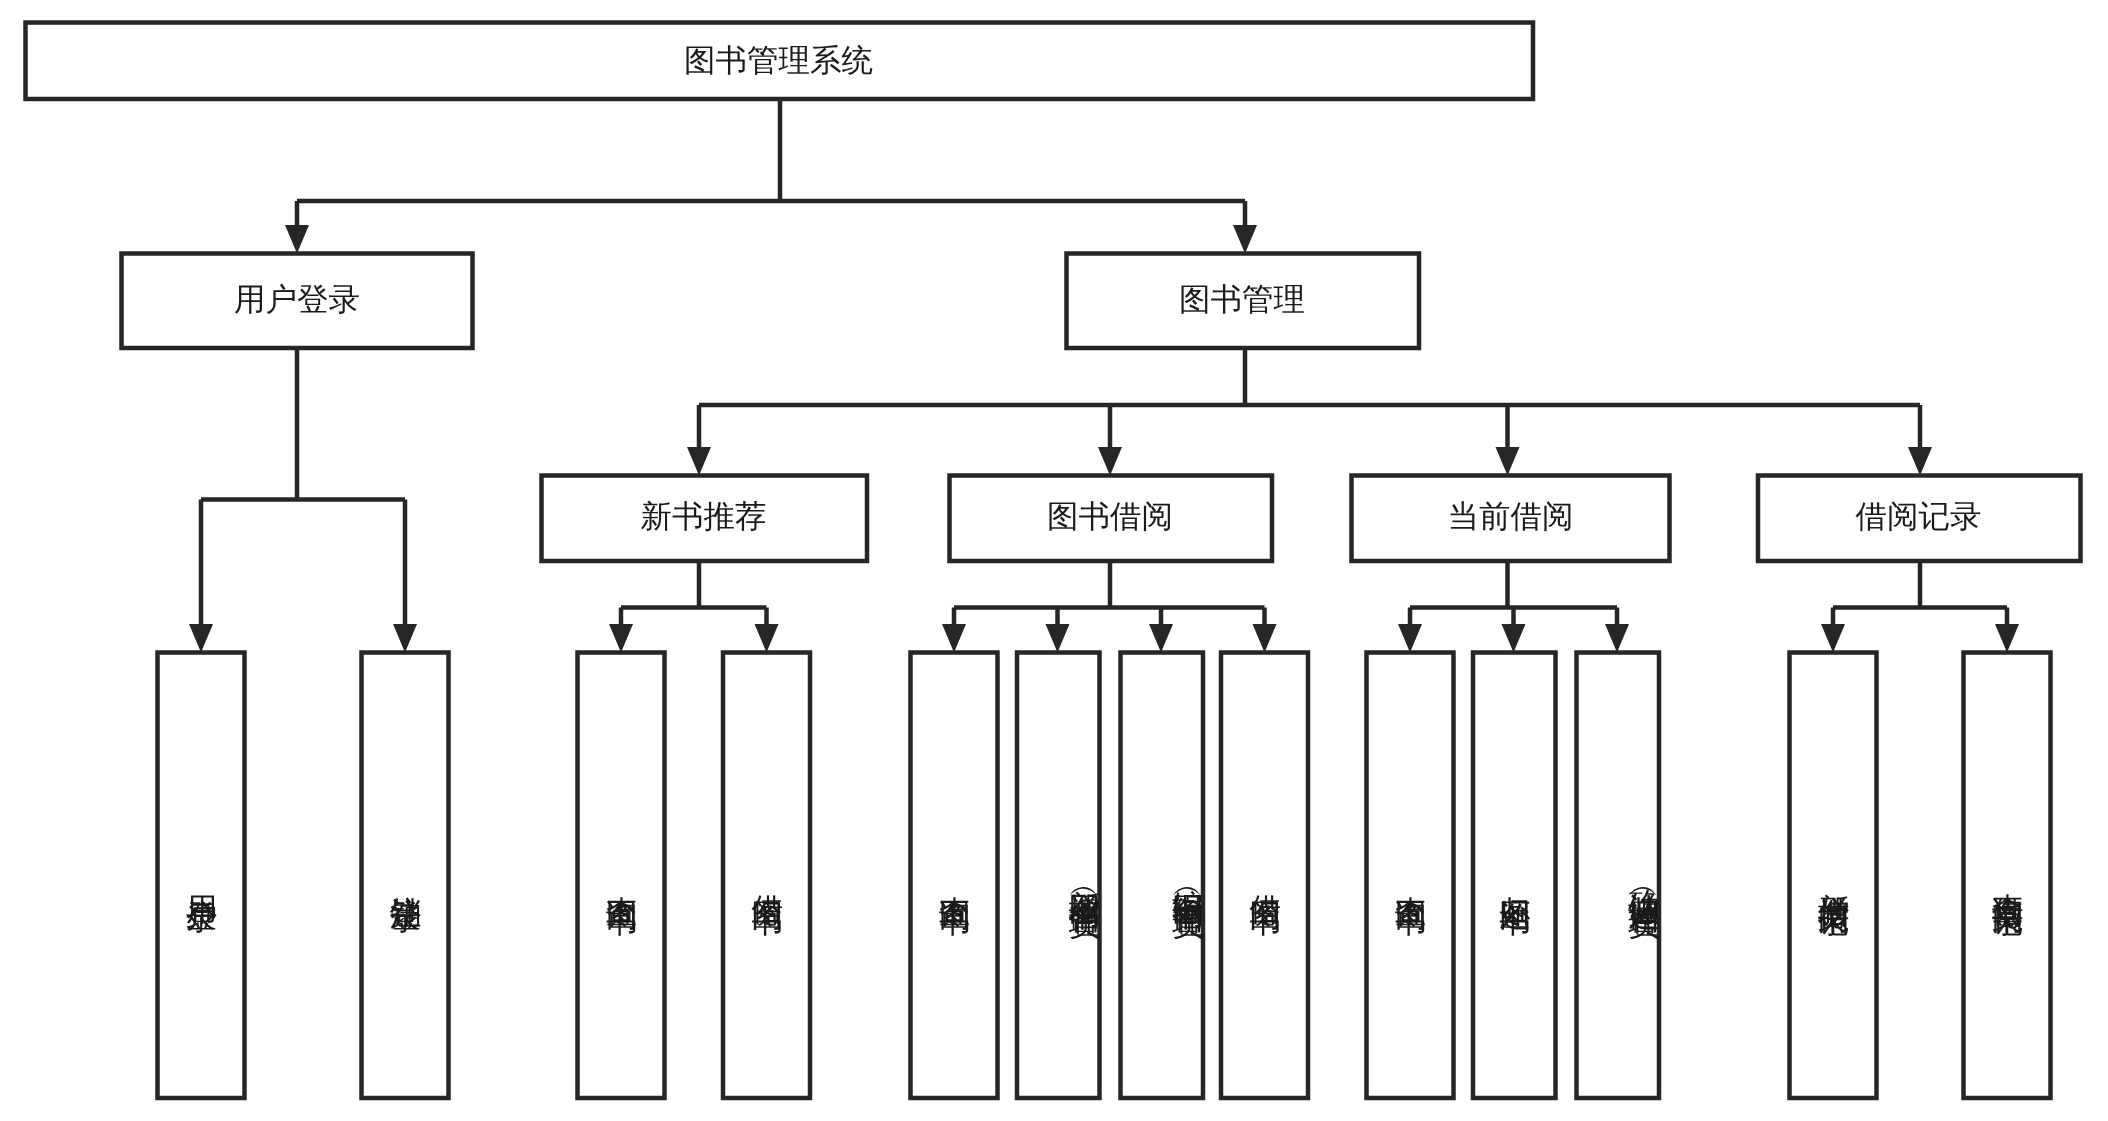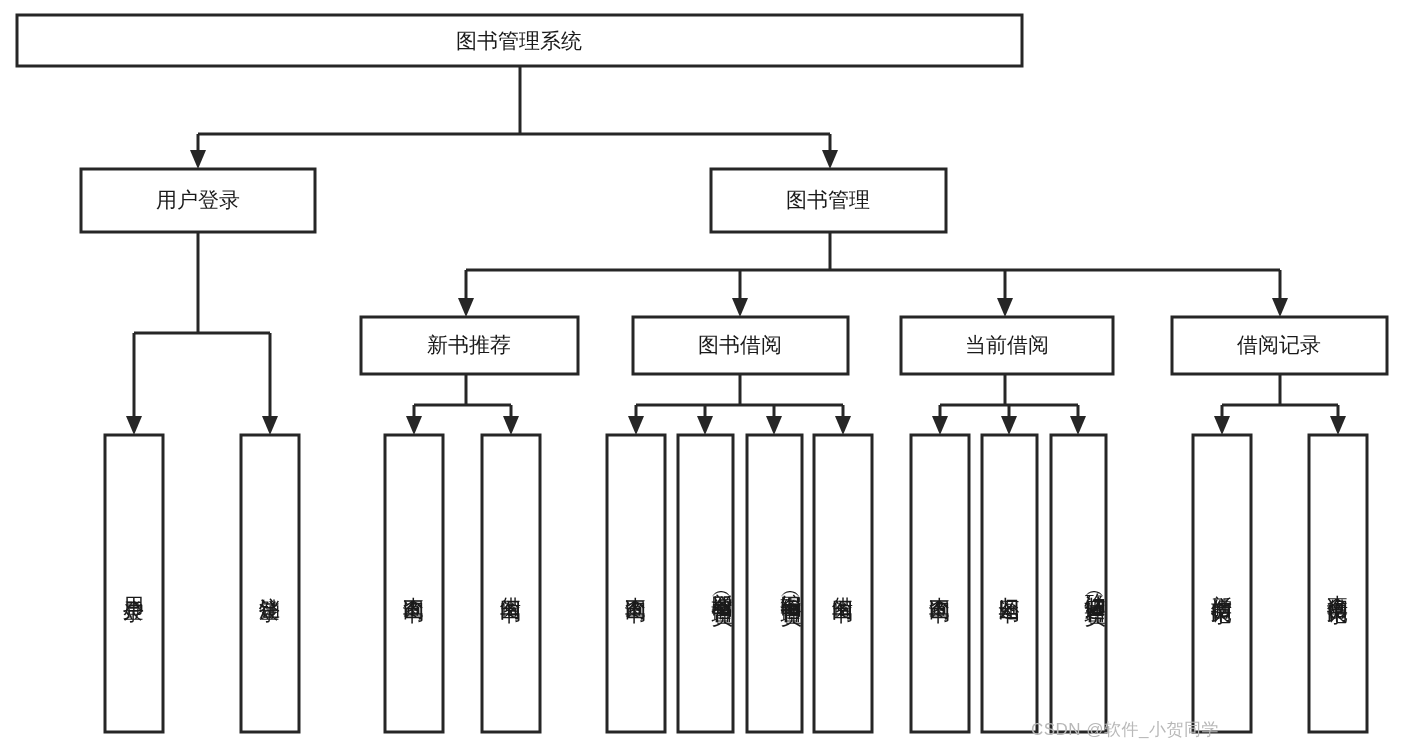--- a/index.html
+++ b/index.html
@@ -193,15 +193,14 @@
   <div class="node-label-v" style="left:607px; top:435px; width:58px; height:297px;">查询图书</div>
   <div class="node-label-v" style="left:678px; top:440px; width:55px; height:290px; align-items:flex-start;">新增图书（管理员）</div>
   <div class="node-label-v" style="left:747px; top:440px; width:55px; height:290px; align-items:flex-start;">编辑图书（管理员）</div>
   <div class="node-label-v" style="left:814px; top:435px; width:58px; height:297px;">借阅图书</div>
   <div class="node-label-v" style="left:911px; top:435px; width:58px; height:297px;">查询图书</div>
   <div class="node-label-v" style="left:982px; top:435px; width:55px; height:297px;">归还图书</div>
   <div class="node-label-v" style="left:1051px; top:440px; width:55px; height:290px; align-items:flex-start;">确认归还（管理员）</div>
   <div class="node-label-v" style="left:1193px; top:435px; width:58px; height:297px;">新增借阅记录</div>
   <div class="node-label-v" style="left:1309px; top:435px; width:58px; height:297px;">查询借阅记录</div>
 
-  <div class="watermark">CSDN @软件_小贺同学</div>
 
 </div>
 
 </body></html>

